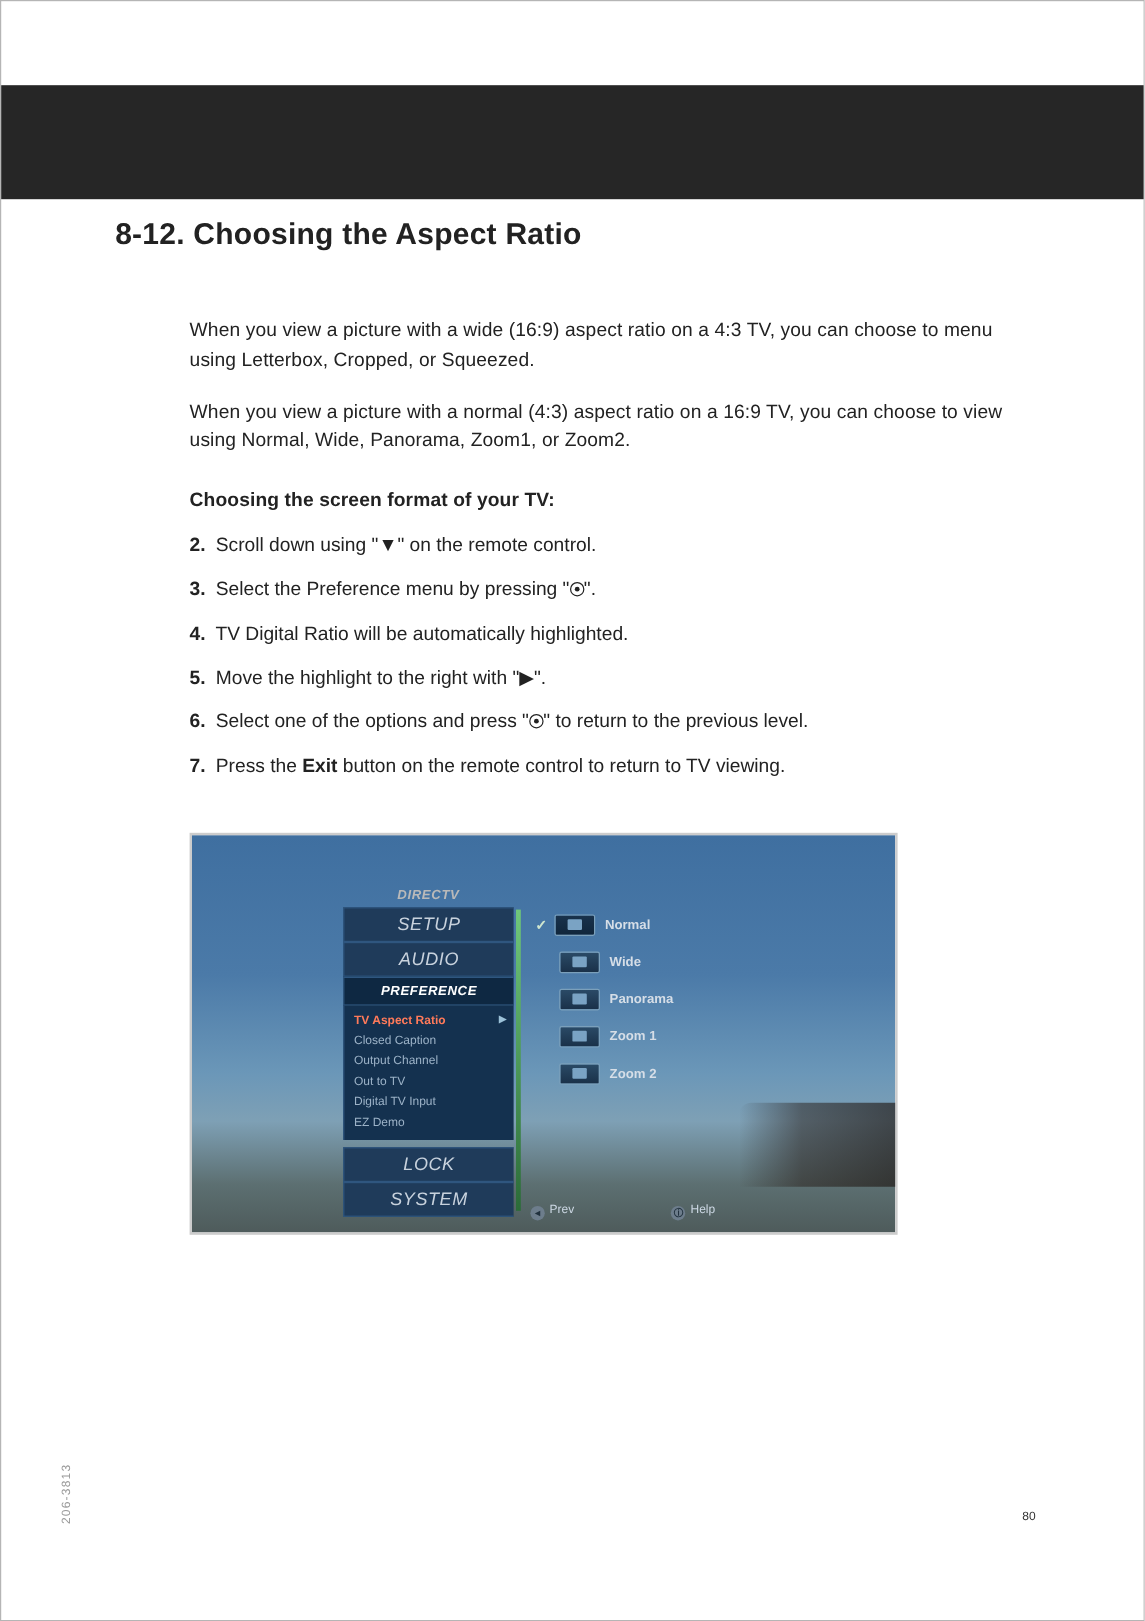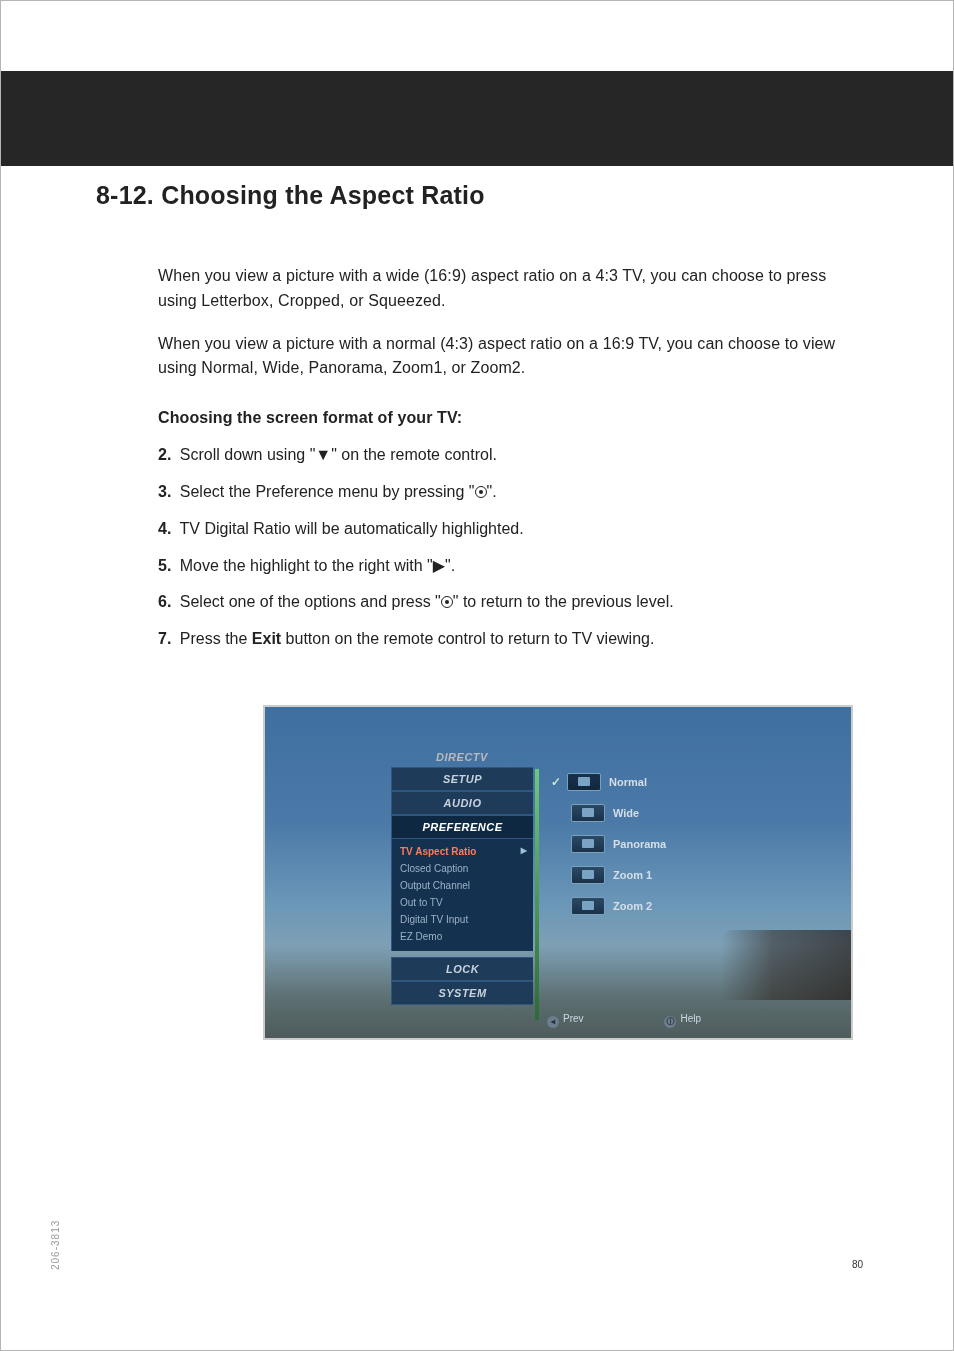--- a/index.html
+++ b/index.html
@@ -11,27 +11,27 @@
   .indent { margin-left: 62px; margin-right: 10px; }
   .para { font-size: 16px; line-height: 1.55; margin-bottom: 18px; font-weight: 300; letter-spacing: 0.1px; }
   .para-ref { font-size: 16px; line-height: 1.55; font-weight: 300; margin-top: -12px; margin-bottom: 18px; }
   .subhead { font-size: 16px; font-weight: 700; margin-top: 28px; margin-bottom: 16px; letter-spacing: 0.1px; }
   .step { font-size: 16px; font-weight: 300; line-height: 1.55; margin-bottom: 12px; }
   .step .num { font-weight: 700; margin-right: 4px; }
   .step .bold { font-weight: 700; }
   .sym { display: inline-block; }
   .circle-dot { display:inline-block; width:12px; height:12px; border:1.5px solid #222; border-radius:50%; position:relative; vertical-align:-1px; }
   .circle-dot::after { content:""; position:absolute; top:3px; left:3px; width:4px; height:4px; background:#222; border-radius:50%; }
-  .shot-wrap { margin-top: 53px; display:flex; justify-content:flex-end; }
+  .shot-wrap { margin-top: 42px; display:flex; justify-content:flex-start; }
   .shot { width: 590px; height: 335px; background: linear-gradient(180deg,#3f6fa0 0%, #4b7aa8 35%, #6b97b8 60%, #7ea0b5 72%, #5c6f71 88%, #4e5b5b 100%); border: 2px solid #ccc; position: relative; font-family: Arial, sans-serif; }
   .bg-hill { position:absolute; right:0; bottom:38px; width:130px; height:70px; background: linear-gradient(90deg, rgba(0,0,0,0) 0%, rgba(40,30,25,0.5) 40%, rgba(30,22,18,0.65) 100%); border-top-left-radius: 10px; }
   .menu-col { position:absolute; left:126px; top:40px; width:142px; }
   .menu-top { text-align:center; color:#fff; font-size:11px; font-style:italic; font-weight:700; padding:4px 0; letter-spacing:0.5px; }
   .menu-top span { color:#b9b9b9; }
-  .menu-sec { background:#1f3b5a; color:#c8d2dd; font-size:11px; text-align:center; padding:5px 0; border:1px solid #2f567f; border-right:none; font-weight:700; font-style:italic; letter-spacing:0.5px; }
+  .menu-sec { background:#1f3b5a; color:#c8d2dd; font-size:15px; text-align:center; padding:5px 0; border:1px solid #2f567f; border-right:none; font-weight:400; font-style:italic; letter-spacing:0.5px; }
   .menu-sec-audio { background:#1f3b5a; }
   .menu-pref { background:#0e2842; color:#fff; font-size:11px; text-align:center; padding:5px 0; border:1px solid #2f567f; border-right:none; font-style:italic; font-weight:700; letter-spacing:0.5px; }
   .sub-list { background:#14314f; border-left:1px solid #2f567f; padding:4px 0 6px 8px; font-size:10px; line-height:1.7; color:#9cb2c7; }
   .sub-list .sel { color:#ff7a5a; font-weight:700; position:relative; }
   .sub-list .sel::after { content:"▶"; position:absolute; right:6px; top:1px; color:#9cc2d9; font-size:8px; }
   .menu-lock { margin-top:6px; }
   .opt-col { position:absolute; left:286px; top:66px; width:150px; }
   .opt { display:flex; align-items:center; gap:8px; margin-bottom:13px; color:#d6dee7; font-size:11px; font-weight:700; }
   .opt .icon { width:34px; height:18px; background:linear-gradient(180deg,#2a4a66,#1a3149); border:1px solid #7ba0bb; border-radius:2px; position:relative; display:flex; align-items:center; justify-content:center; }
   .opt .icon::before { content:""; width:12px; height:9px; background:#7aa3c4; border-radius:1px; }
@@ -46,21 +46,21 @@
 </style>
 </head>
 <body>
 
 <div class="page">
   <div class="topbar"></div>
   <div class="content">
     <h1>8-12. Choosing the Aspect Ratio</h1>
 
     <div class="indent">
-      <p class="para">When you view a picture with a wide (16:9) aspect ratio on a 4:3 TV, you can choose to press using Letterbox, Cropped, or Squeezed.</p>
+      <p class="para">When you view a picture with a wide (16:9) aspect ratio on a 4:3 TV, you can choose to menu using Letterbox, Cropped, or Squeezed.</p>
       <p class="para">When you view a picture with a normal (4:3) aspect ratio on a 16:9 TV, you can choose to view using Normal, Wide, Panorama, Zoom1, or Zoom2.</p>
 
       <p class="subhead">Choosing the screen format of your TV:</p>
 
       <p class="step">
         <span class="num">2.</span><span> Scroll down using "</span><span class="sym">▼</span><span>" on the remote control.</span>
       </p>
       <p class="step">
         <span class="num">3.</span><span> Select the Preference menu by pressing "</span><span class="circle-dot"></span><span>".</span>
       </p>

